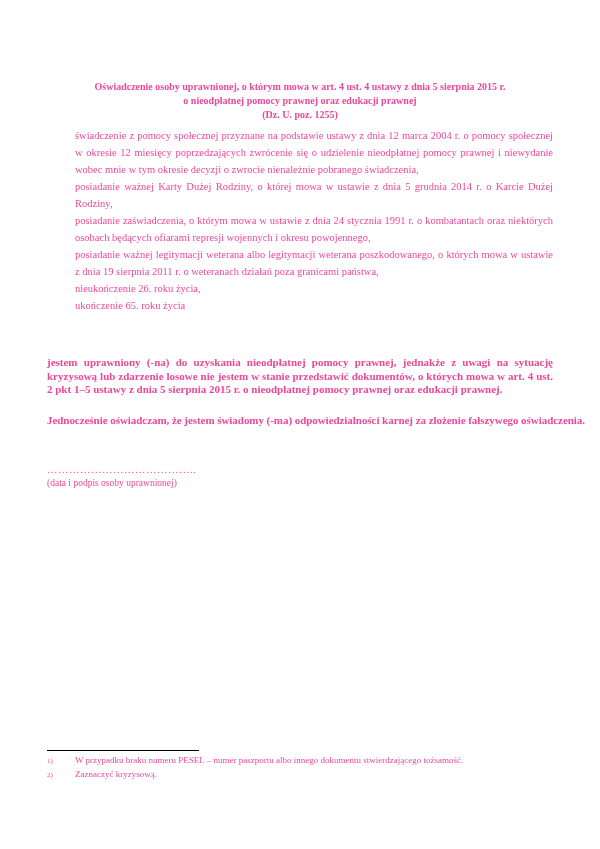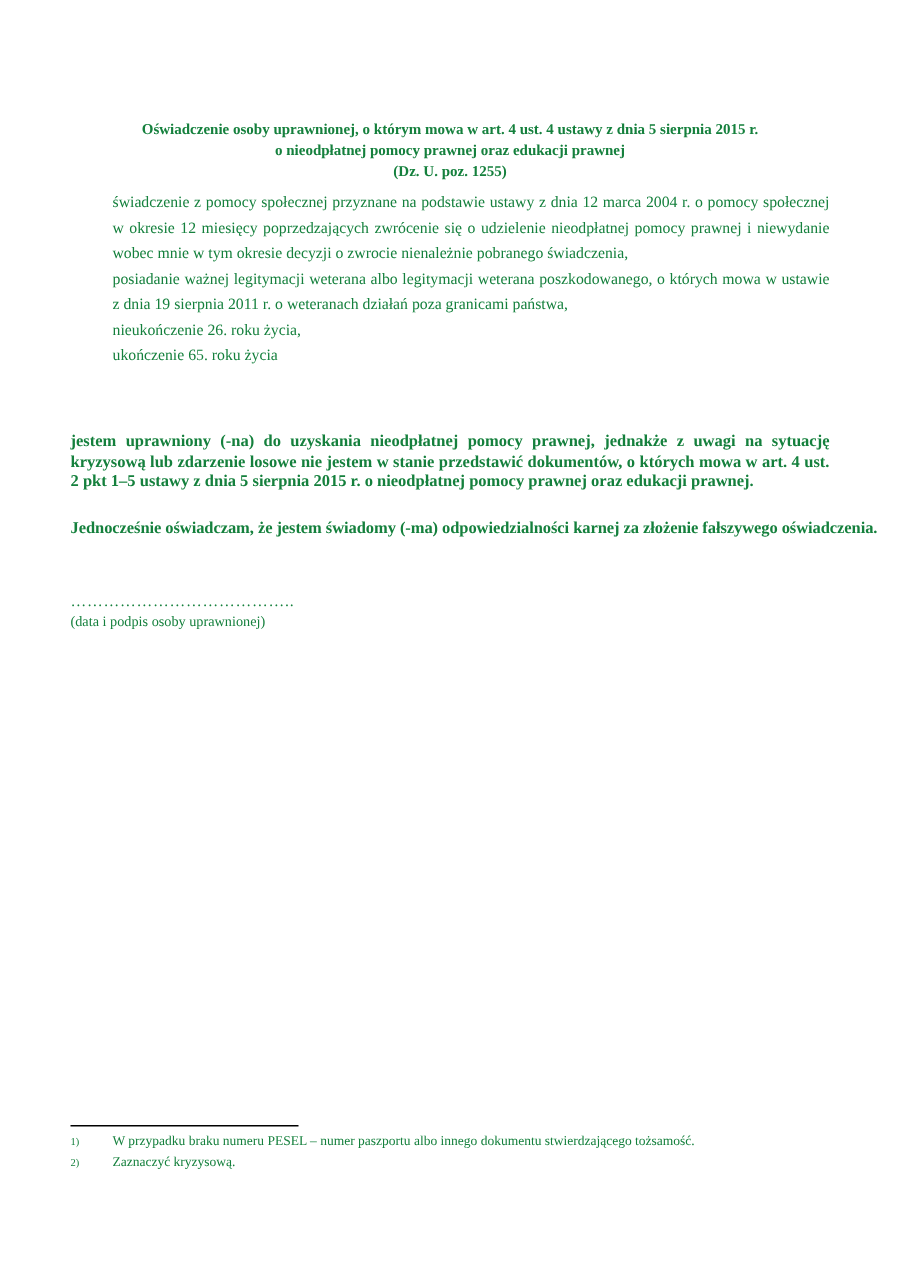--- a/index.html
+++ b/index.html
@@ -1,20 +1,20 @@
 <!DOCTYPE html>
 <html lang="pl"><head>
 <meta charset="utf-8">
 <style>
   html, body { margin: 0; padding: 0; background: #e8e8e8; }
   .page {
     width: 600px; height: 849px;
     margin: 0 auto;
     background: #ffffff;
-    color: #15803d;
+    color: #ec4899;
     font-family: "Liberation Serif", serif;
     position: relative;
     overflow: hidden;
     box-sizing: border-box;
   }
   .content { padding: 0 47px; }
 
   .title {
     padding-top: 80px;
     text-align: center;
@@ -78,20 +78,22 @@
 
     <div class="title">
       <div>Oświadczenie osoby uprawnionej, o którym mowa w art. 4 ust. 4 ustawy z dnia 5 sierpnia 2015 r.</div>
       <div>o nieodpłatnej pomocy prawnej oraz edukacji prawnej</div>
       <div>(Dz. U. poz. 1255)</div>
     </div>
 
 
     <div class="conditions">
       <p class="condition">świadczenie z pomocy społecznej przyznane na podstawie ustawy z dnia 12 marca 2004 r. o pomocy społecznej w okresie 12 miesięcy poprzedzających zwrócenie się o udzielenie nieodpłatnej pomocy prawnej i niewydanie wobec mnie w tym okresie decyzji o zwrocie nienależnie pobranego świadczenia,</p>
+      <p class="condition">posiadanie ważnej Karty Dużej Rodziny, o której mowa w ustawie z dnia 5 grudnia 2014 r. o Karcie Dużej Rodziny,</p>
+      <p class="condition">posiadanie zaświadczenia, o którym mowa w ustawie z dnia 24 stycznia 1991 r. o kombatantach oraz niektórych osobach będących ofiarami represji wojennych i okresu powojennego,</p>
       <p class="condition">posiadanie ważnej legitymacji weterana albo legitymacji weterana poszkodowanego, o których mowa w ustawie z dnia 19 sierpnia 2011 r. o weteranach działań poza granicami państwa,</p>
       <p class="condition">nieukończenie 26. roku życia,</p>
       <p class="condition">ukończenie 65. roku życia</p>
     </div>
 
     <p class="para declaration">jestem uprawniony (-na) do uzyskania nieodpłatnej pomocy prawnej, jednakże z uwagi na sytuację kryzysową lub zdarzenie losowe nie jestem w stanie przedstawić dokumentów, o których mowa w art. 4 ust. 2 pkt 1–5 ustawy z dnia 5 sierpnia 2015 r. o nieodpłatnej pomocy prawnej oraz edukacji prawnej.</p>
 
     <p class="para liability">Jednocześnie oświadczam, że jestem świadomy (-ma) odpowiedzialności karnej za złożenie fałszywego oświadczenia.</p>
 
     <div class="signature">

